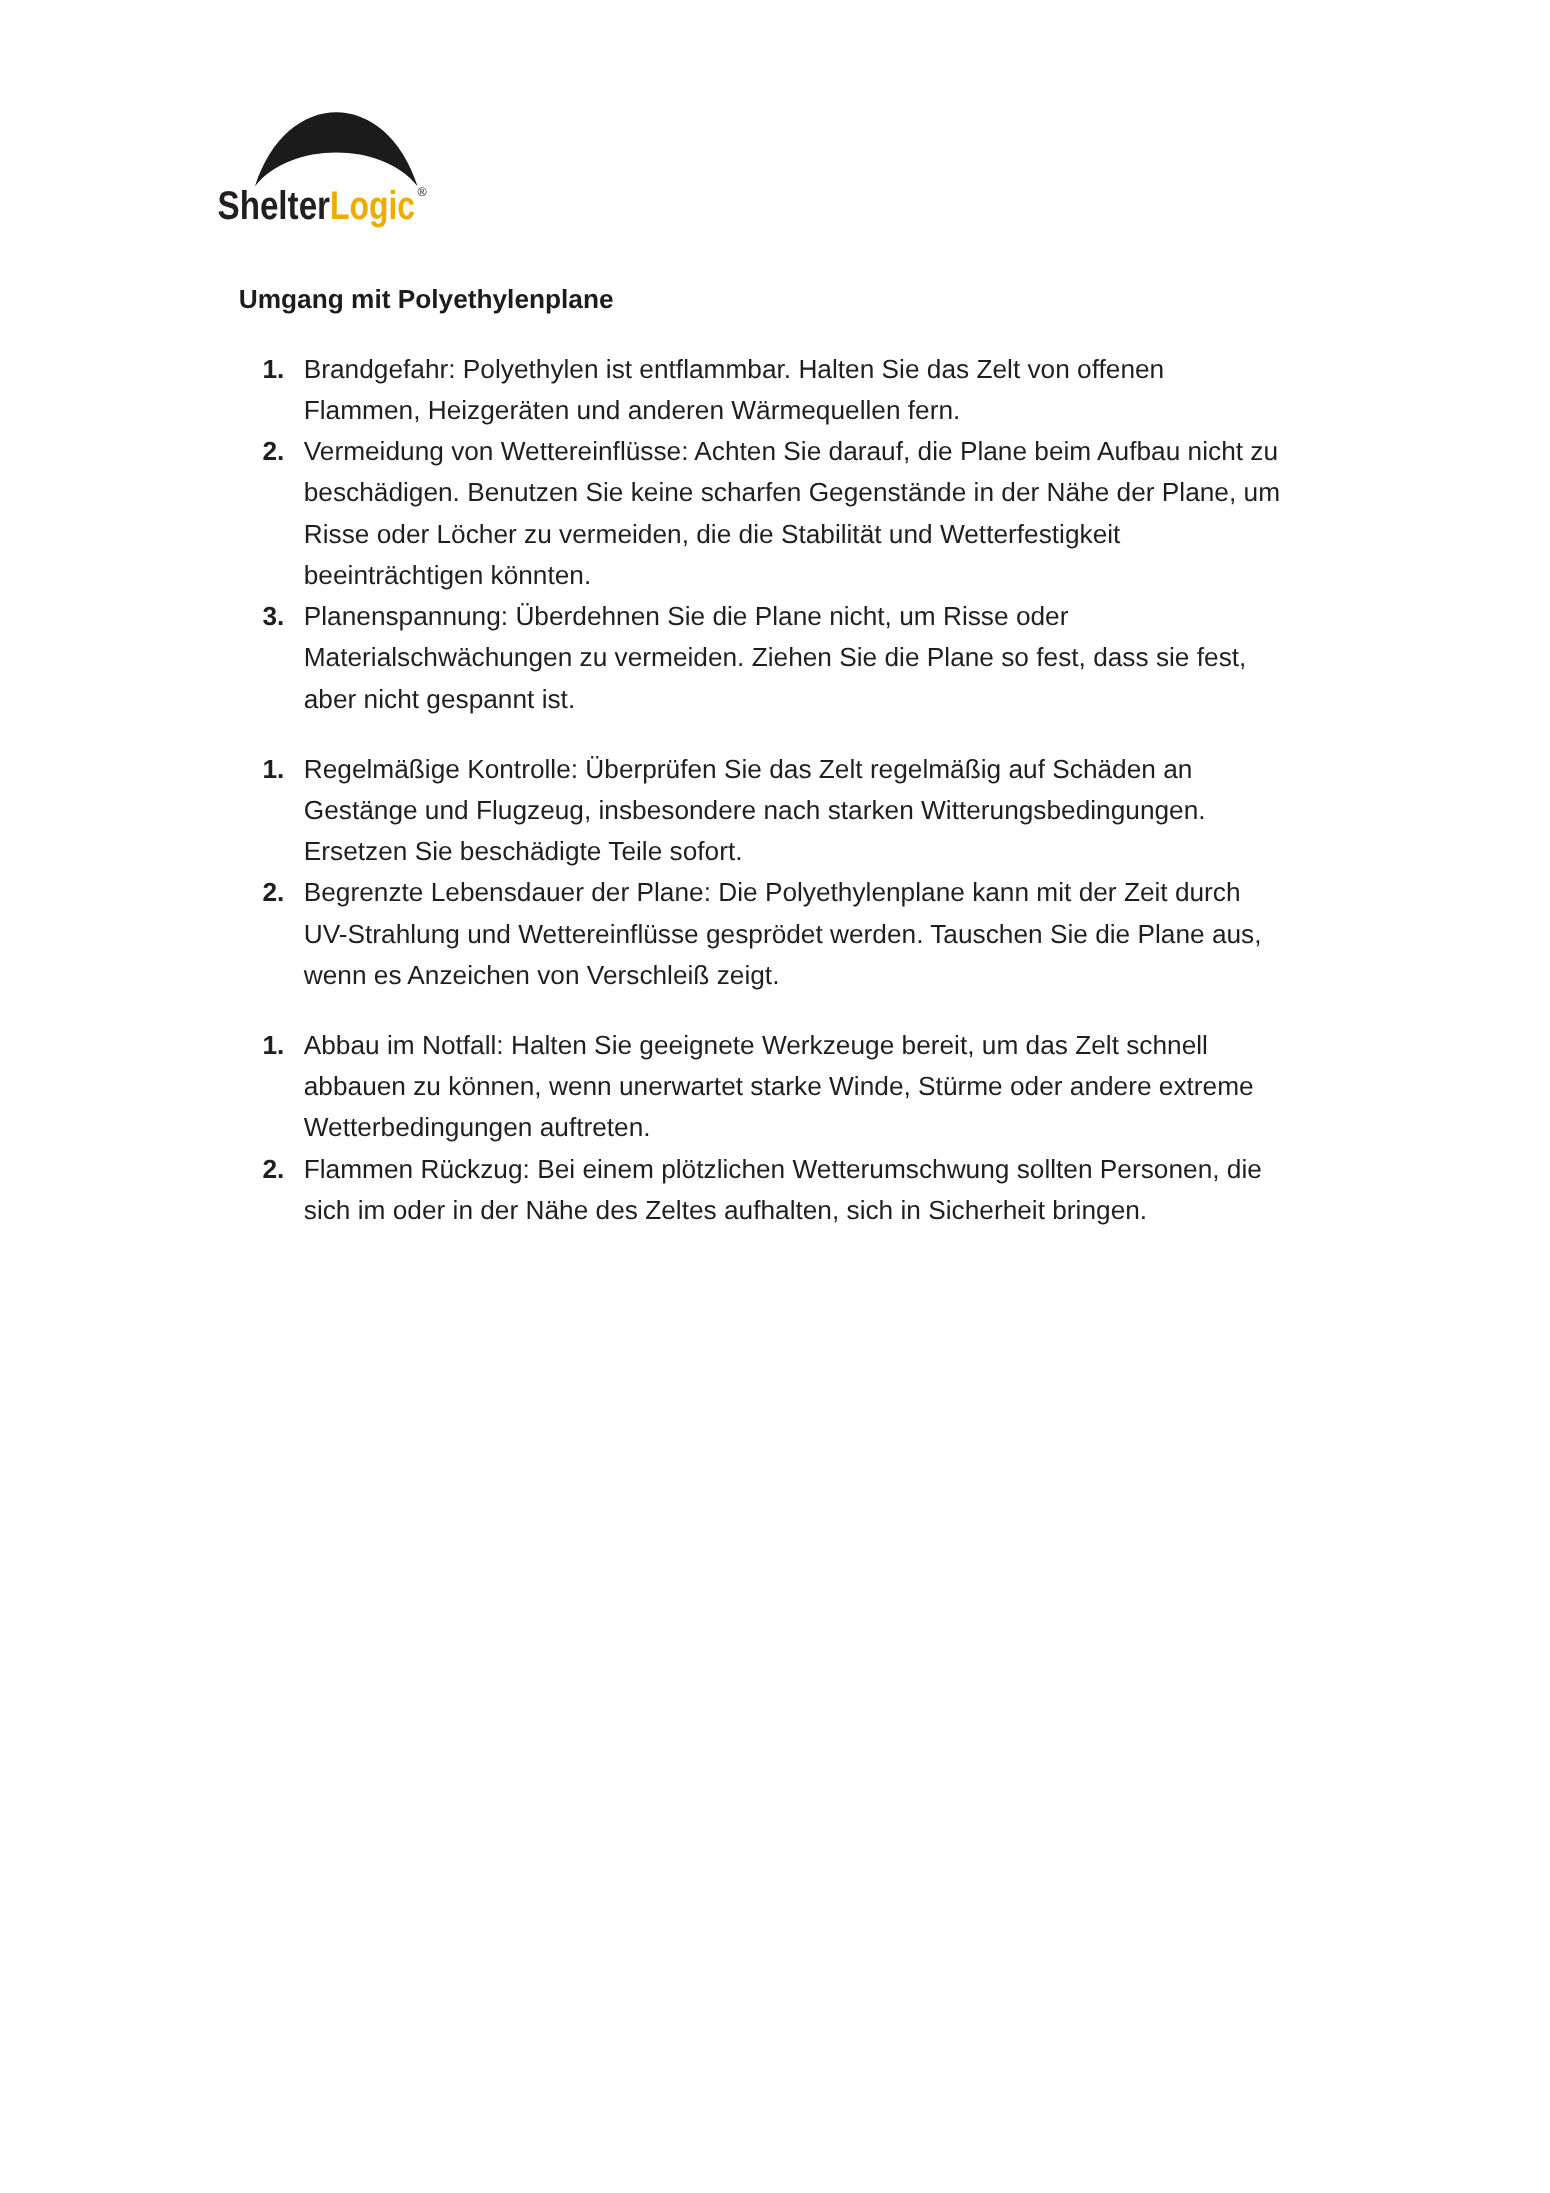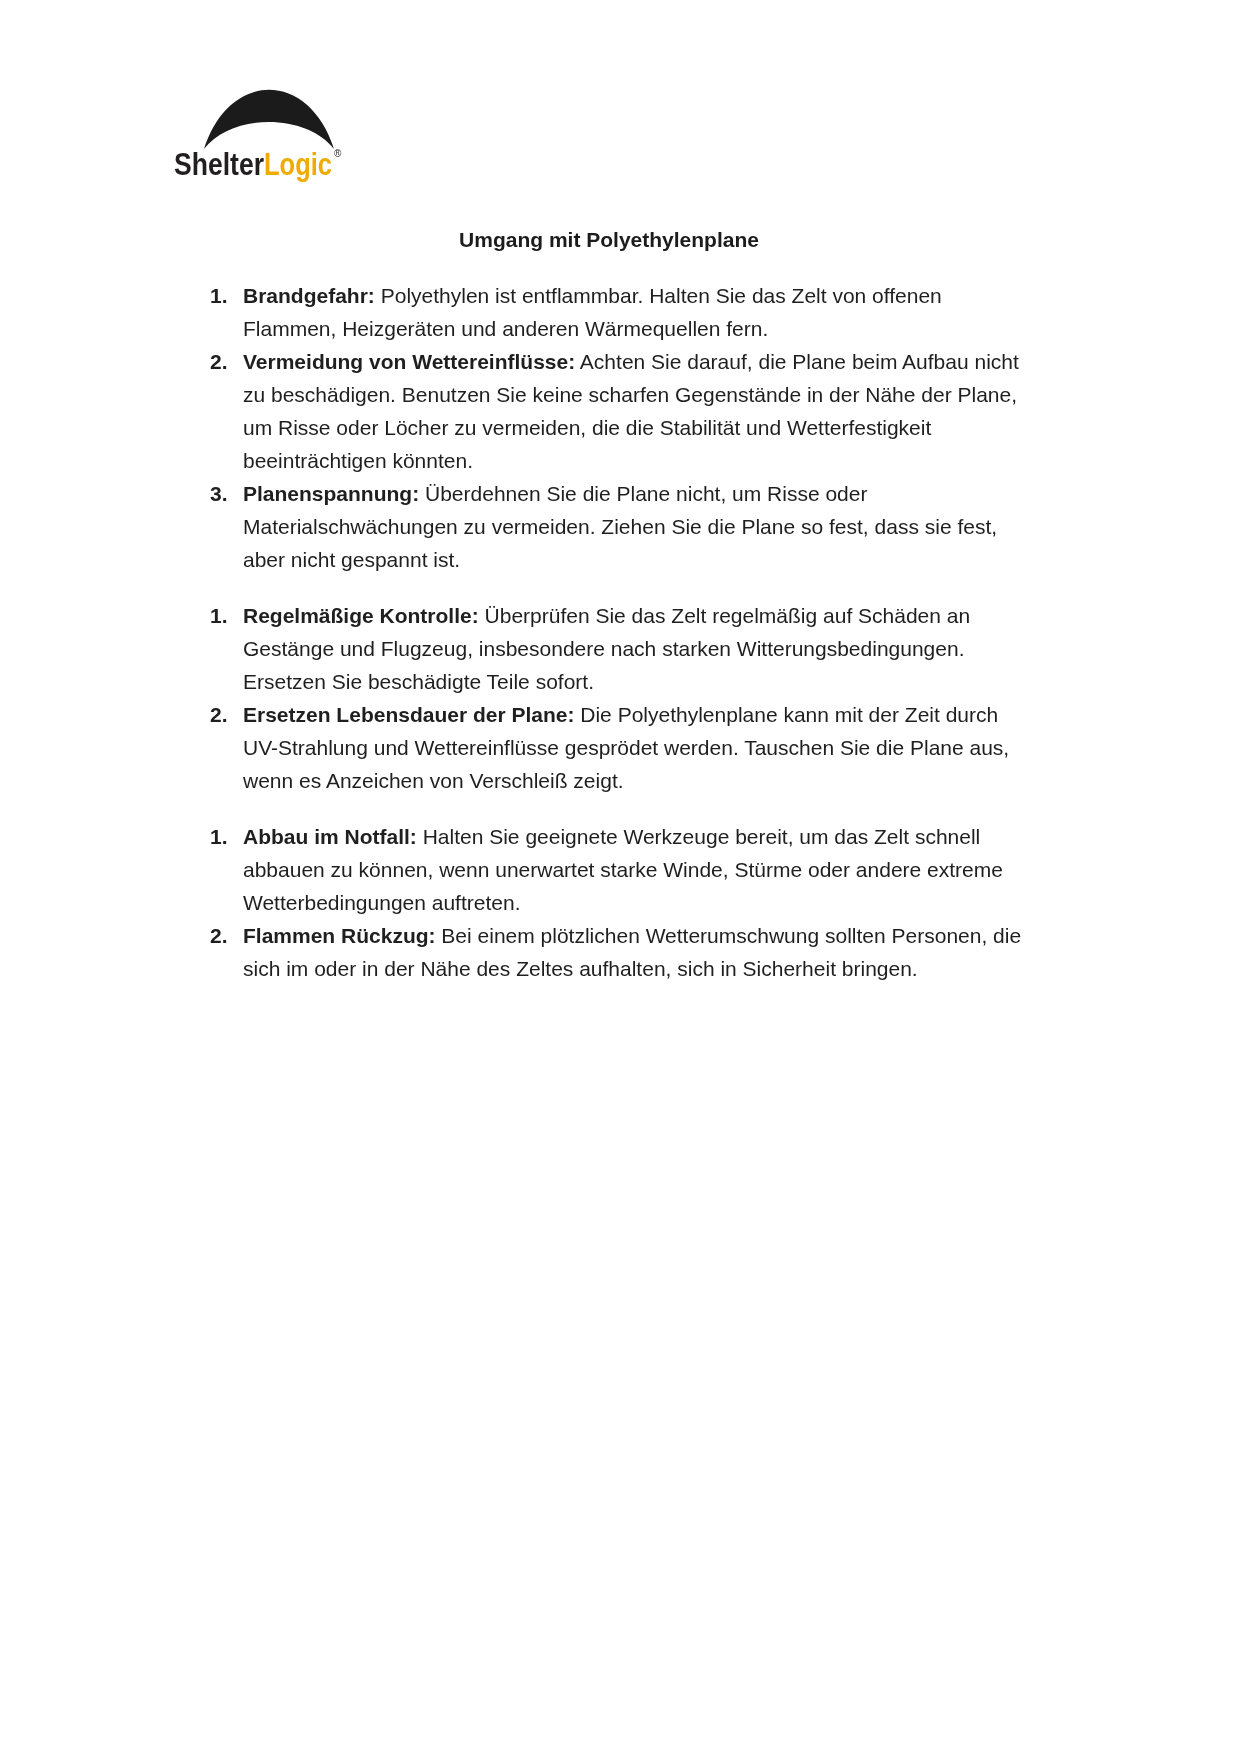--- a/index.html
+++ b/index.html
@@ -25,21 +25,20 @@
     margin: 85px 0 0 130px;
     width: 172px;
     height: 98px;
   }
   h2.section-heading {
     font-size: 21px;
     line-height: 33px;
     font-weight: bold;
     color: #1c1c1c;
     margin: 38px 0 0 16px;
-    text-align: center;
   }
   h2.section-heading.first {
     margin-top: 40px;
   }
   ol.doc-list {
     list-style: none;
     margin: 23px 0 0 0;
     padding: 0 0 0 68px;
   }
   ol.doc-list li {
@@ -48,21 +47,21 @@
     line-height: 33px;
     margin: 0;
   }
   ol.doc-list .num {
     position: absolute;
     left: -33px;
     top: 0;
     font-weight: bold;
   }
   .lead {
-    font-weight: bold;
+    font-weight: normal;
     margin-top: 48px;
   }
 </style>
 </head>
 <body>
 
 <div class="page">
 
   <div class="logo">
     <svg width="172" height="98" viewBox="0 0 172 98" xmlns="http://www.w3.org/2000/svg">
@@ -93,21 +92,21 @@
       </li>
     </ol>
 
     <ol class="doc-list">
       <li>
         <span class="num">1.</span>
         <span class="lead">Regelmäßige Kontrolle:</span><span> Überprüfen Sie das Zelt regelmäßig auf Schäden an Gestänge und Flugzeug, insbesondere nach starken Witterungsbedingungen. Ersetzen Sie beschädigte Teile sofort.</span>
       </li>
       <li>
         <span class="num">2.</span>
-        <span class="lead">Ersetzen Lebensdauer der Plane:</span><span> Die Polyethylenplane kann mit der Zeit durch UV-Strahlung und Wettereinflüsse gesprödet werden. Tauschen Sie die Plane aus, wenn es Anzeichen von Verschleiß zeigt.</span>
+        <span class="lead">Begrenzte Lebensdauer der Plane:</span><span> Die Polyethylenplane kann mit der Zeit durch UV-Strahlung und Wettereinflüsse gesprödet werden. Tauschen Sie die Plane aus, wenn es Anzeichen von Verschleiß zeigt.</span>
       </li>
     </ol>
 
     <ol class="doc-list">
       <li>
         <span class="num">1.</span>
         <span class="lead">Abbau im Notfall:</span><span> Halten Sie geeignete Werkzeuge bereit, um das Zelt schnell abbauen zu können, wenn unerwartet starke Winde, Stürme oder andere extreme Wetterbedingungen auftreten.</span>
       </li>
       <li>
         <span class="num">2.</span>

